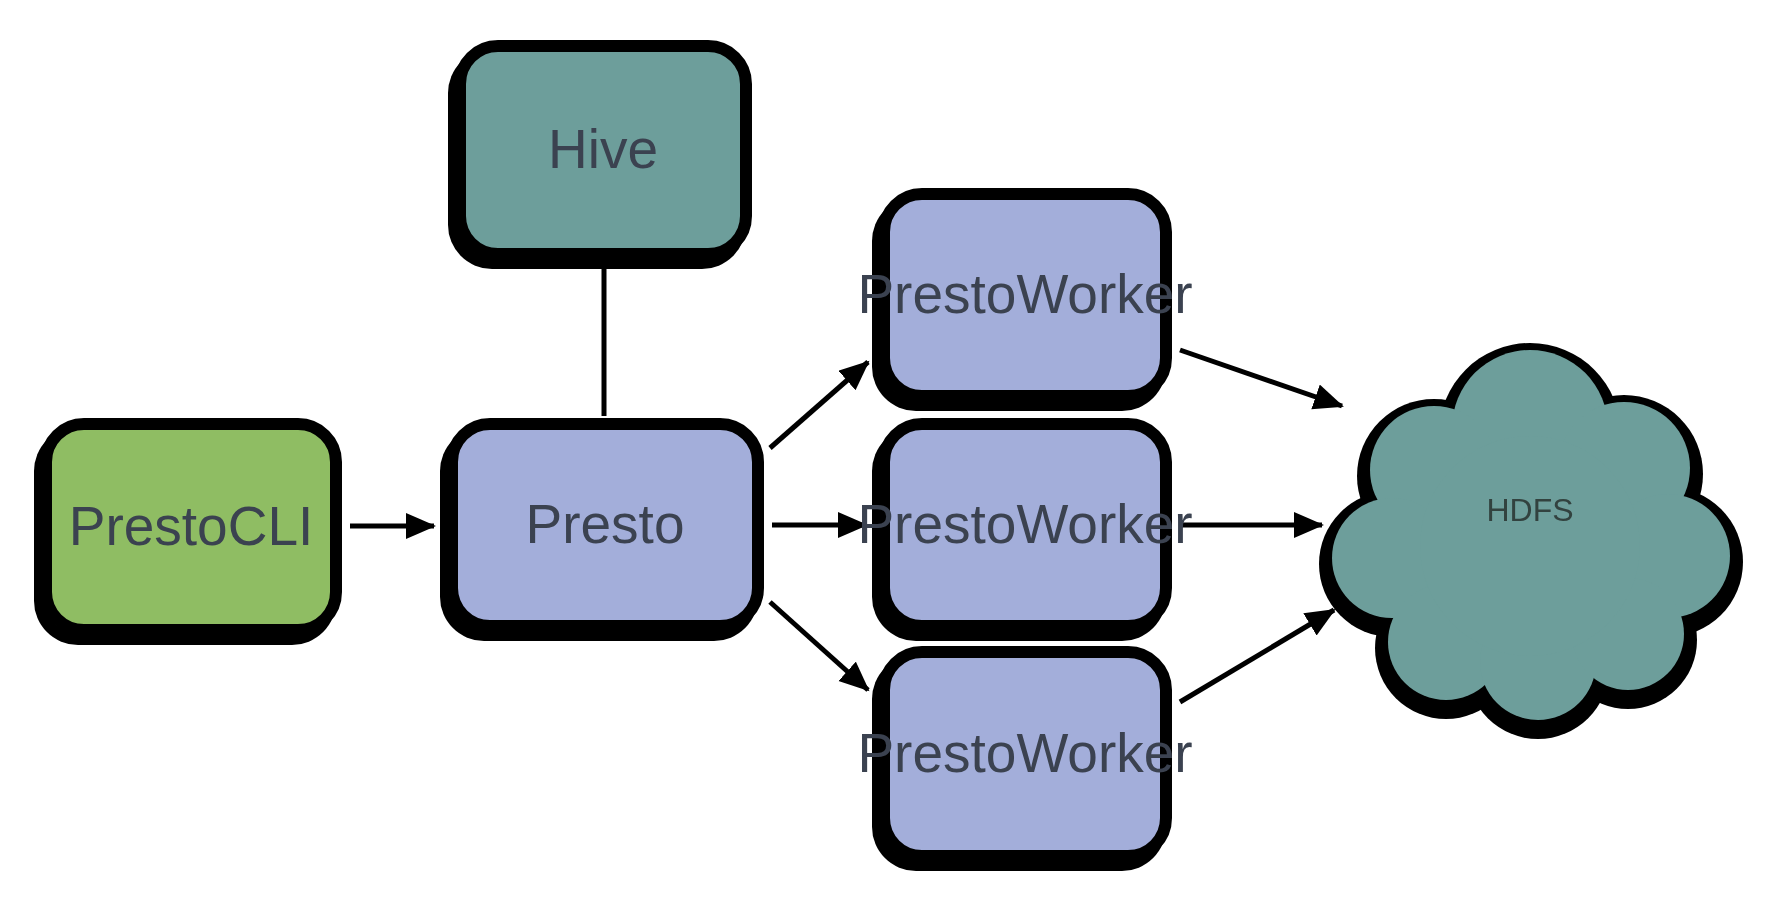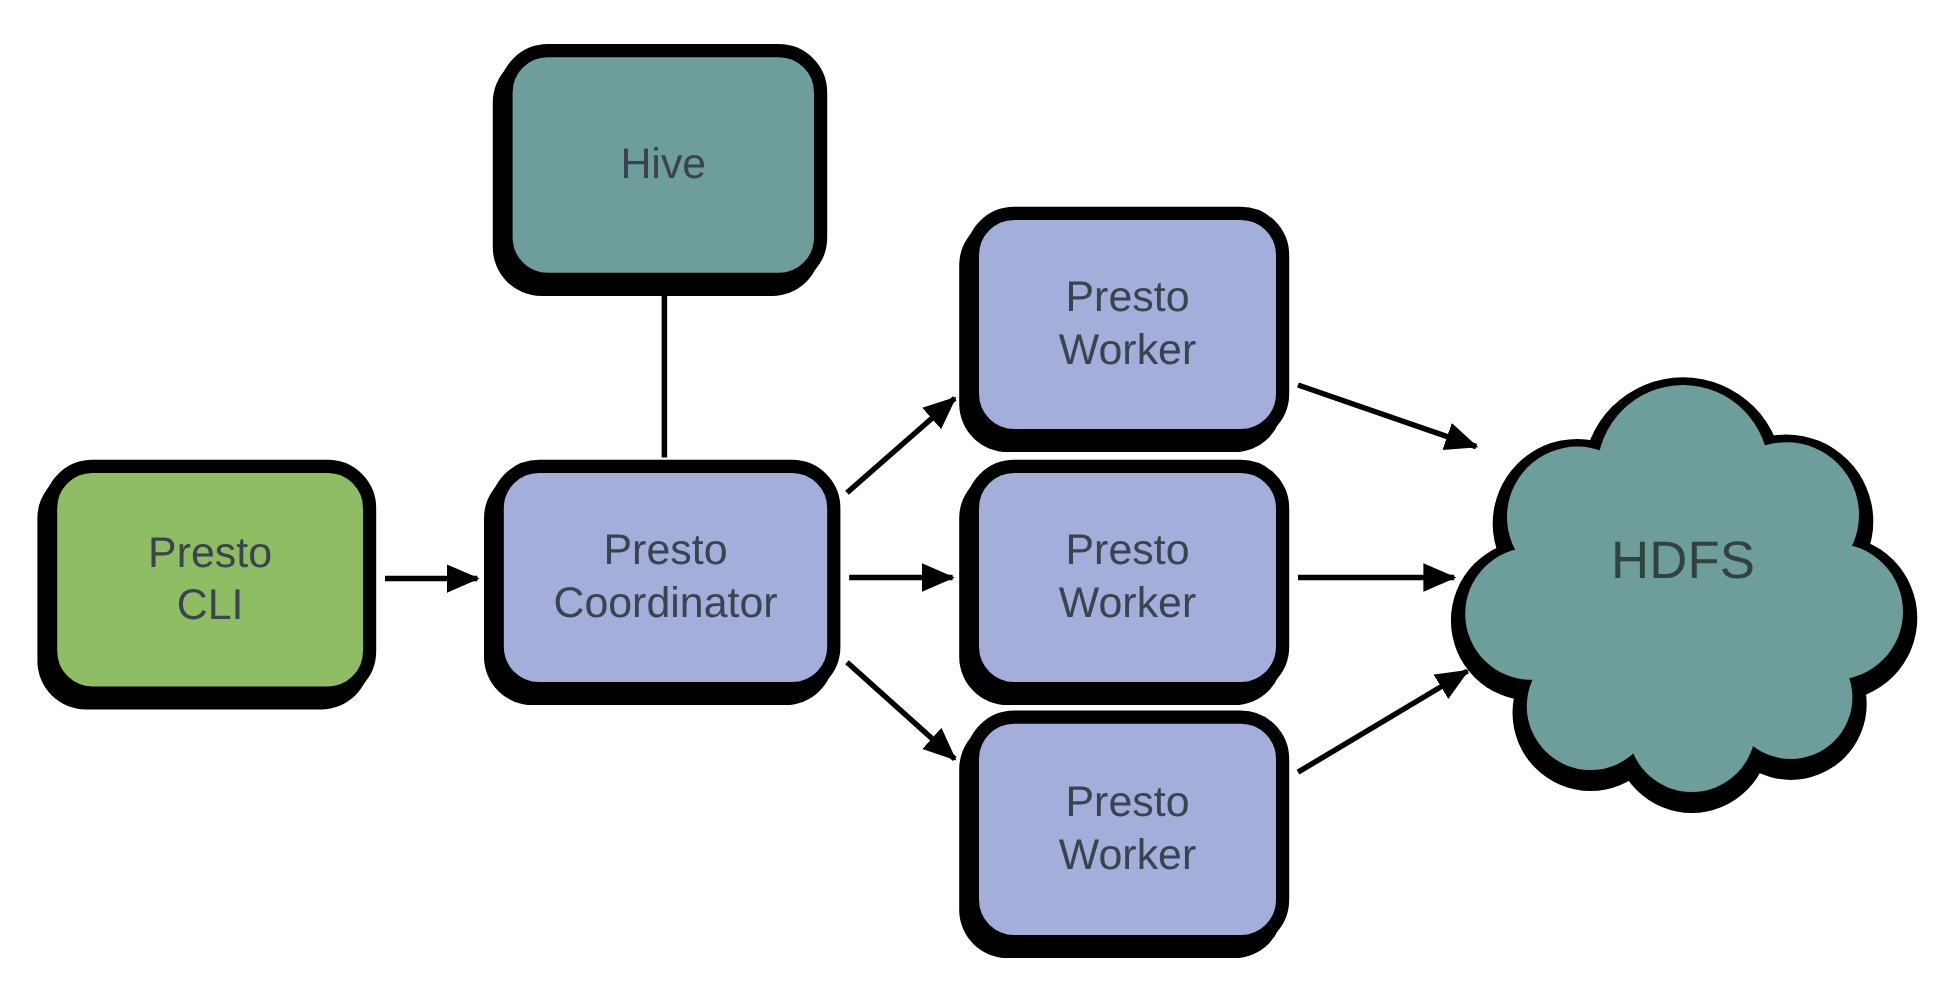--- a/index.html
+++ b/index.html
@@ -21,25 +21,24 @@
     top: 0;
     pointer-events: none;
   }
   .node {
     position: absolute;
     box-sizing: border-box;
     border: 12px solid #000000;
     border-radius: 44px;
     box-shadow: -6px 9px 0 0 #000000;
     display: flex;
-    flex-direction: column;
     align-items: center;
     justify-content: center;
     text-align: center;
-    font-size: 39px;
+    font-size: 55px;
     line-height: 1.22;
     color: #3b4250;
   }
   .node .label-line {
     display: block;
     white-space: nowrap;
   }
   #node-presto-cli        { left: 40px;  top: 418px; width: 302px; height: 218px; }
   #node-presto-coordinator{ left: 446px; top: 418px; width: 318px; height: 214px; }
   #node-hive-metastore    { left: 454px; top: 40px;  width: 298px; height: 220px; }
@@ -59,21 +58,21 @@
     left: 0;
     top: 0;
   }
   .cloud-label {
     position: absolute;
     left: 0;
     top: 44%;
     width: 100%;
     transform: translateY(-50%);
     text-align: center;
-    font-size: 48px;
+    font-size: 32px;
     color: #32423f;
   }
 </style>
 </head>
 <body>
 
 <div class="diagram" style="color: rgb(59, 66, 80); background-color: rgb(255, 255, 255);">
 
   <svg class="edges" width="1772" height="897" viewBox="0 0 1772 897">
     <defs>
@@ -93,21 +92,20 @@
     </g>
   </svg>
 
   <div class="node" id="node-presto-cli" style="background-color: rgb(143, 189, 99);">
     <span class="label-line">Presto</span>
     <span class="label-line">CLI</span>
   </div>
 
   <div class="node" id="node-presto-coordinator" style="background-color: rgb(163, 174, 218);">
     <span class="label-line">Presto</span>
-    <span class="label-line">Coordinator</span>
   </div>
 
   <div class="node" id="node-hive-metastore" style="background-color: rgb(109, 158, 155);">
     <span class="label-line">Hive</span>
   </div>
 
   <div class="node" id="node-presto-worker-1" style="background-color: rgb(163, 174, 218);">
     <span class="label-line">Presto</span>
     <span class="label-line">Worker</span>
   </div>

